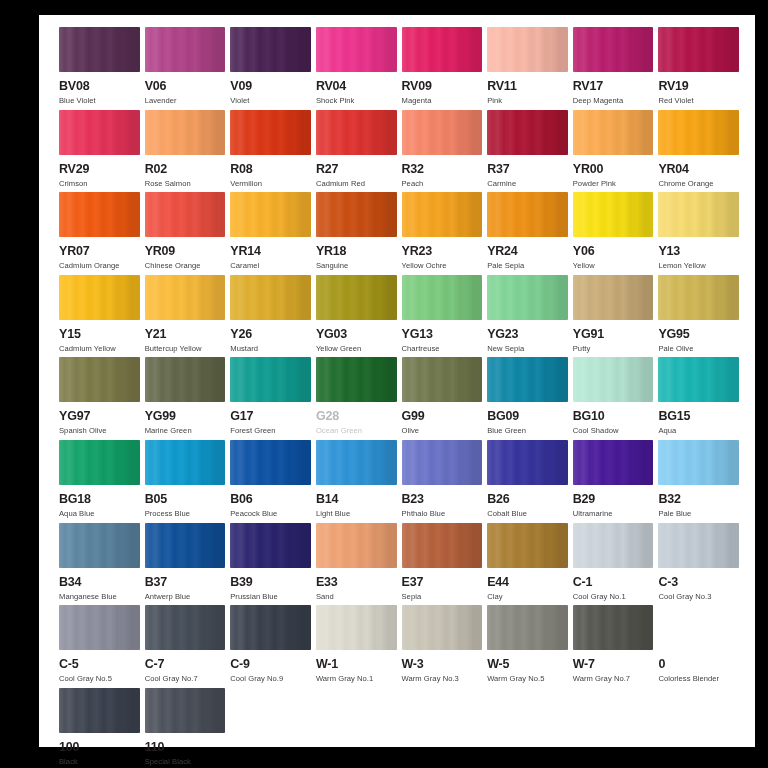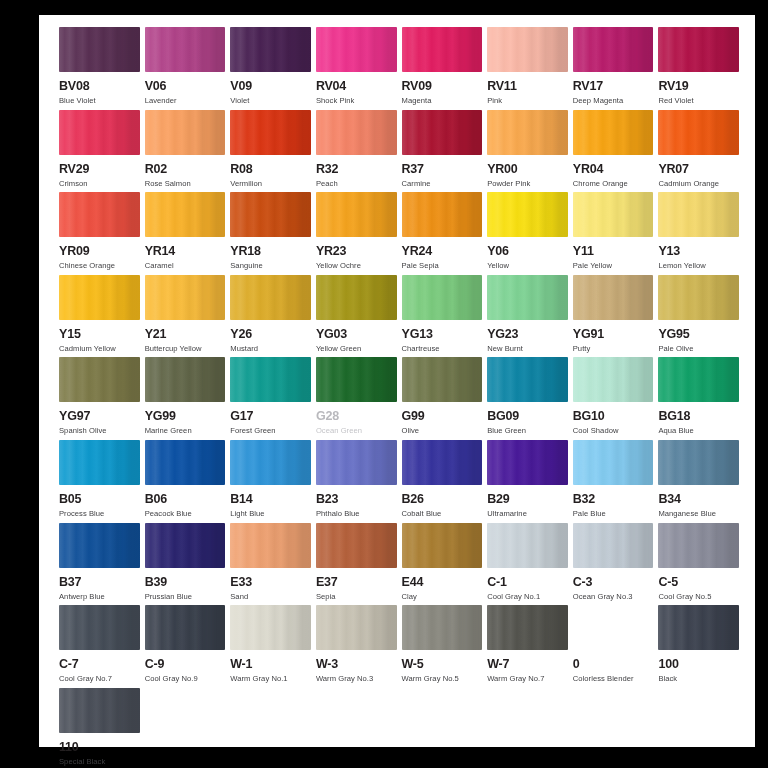--- a/index.html
+++ b/index.html
@@ -156,20 +156,27 @@
         <div class="name">Rose Salmon</div>
       </div>
       <div class="cell">
         <div class="swatch" style="background: rgb(222, 54, 19);">
           <div class="tex"></div>
         </div>
         <div class="code">R08</div>
         <div class="name">Vermilion</div>
       </div>
       <div class="cell">
+        <div class="swatch" style="background: rgb(226, 51, 48);">
+          <div class="tex"></div>
+        </div>
+        <div class="code">R27</div>
+        <div class="name">Cadmium Red</div>
+      </div>
+      <div class="cell">
         <div class="swatch" style="background: rgb(247, 133, 104);">
           <div class="tex"></div>
         </div>
         <div class="code">R32</div>
         <div class="name">Peach</div>
       </div>
       <div class="cell">
         <div class="swatch" style="background: rgb(174, 21, 51);">
           <div class="tex"></div>
         </div>
@@ -233,27 +240,20 @@
         <div class="name">Pale Sepia</div>
       </div>
       <div class="cell">
         <div class="swatch" style="background: rgb(251, 226, 17);">
           <div class="tex"></div>
         </div>
         <div class="code">Y06</div>
         <div class="name">Yellow</div>
       </div>
       <div class="cell">
-        <div class="swatch" style="background: rgb(251, 232, 118);">
-          <div class="tex"></div>
-        </div>
-        <div class="code">Y11</div>
-        <div class="name">Pale Yellow</div>
-      </div>
-      <div class="cell">
         <div class="swatch" style="background: rgb(247, 219, 110);">
           <div class="tex"></div>
         </div>
         <div class="code">Y13</div>
         <div class="name">Lemon Yellow</div>
       </div>
       <div class="cell">
         <div class="swatch" style="background: rgb(251, 190, 26);">
           <div class="tex"></div>
         </div>
@@ -286,21 +286,21 @@
           <div class="tex"></div>
         </div>
         <div class="code">YG13</div>
         <div class="name">Chartreuse</div>
       </div>
       <div class="cell">
         <div class="swatch" style="background: rgb(128, 213, 150);">
           <div class="tex"></div>
         </div>
         <div class="code">YG23</div>
-        <div class="name">New Burnt</div>
+        <div class="name">New Sepia</div>
       </div>
       <div class="cell">
         <div class="swatch" style="background: rgb(203, 174, 121);">
           <div class="tex"></div>
         </div>
         <div class="code">YG91</div>
         <div class="name">Putty</div>
       </div>
       <div class="cell">
         <div class="swatch" style="background: rgb(209, 184, 85);">
@@ -352,20 +352,27 @@
         <div class="name">Blue Green</div>
       </div>
       <div class="cell">
         <div class="swatch" style="background: rgb(182, 232, 212);">
           <div class="tex"></div>
         </div>
         <div class="code">BG10</div>
         <div class="name">Cool Shadow</div>
       </div>
       <div class="cell">
+        <div class="swatch" style="background: rgb(24, 182, 180);">
+          <div class="tex"></div>
+        </div>
+        <div class="code">BG15</div>
+        <div class="name">Aqua</div>
+      </div>
+      <div class="cell">
         <div class="swatch" style="background: rgb(17, 163, 105);">
           <div class="tex"></div>
         </div>
         <div class="code">BG18</div>
         <div class="name">Aqua Blue</div>
       </div>
       <div class="cell">
         <div class="swatch" style="background: rgb(14, 155, 208);">
           <div class="tex"></div>
         </div>
@@ -461,21 +468,21 @@
           <div class="tex"></div>
         </div>
         <div class="code">C-1</div>
         <div class="name">Cool Gray No.1</div>
       </div>
       <div class="cell">
         <div class="swatch" style="background: rgb(195, 205, 214);">
           <div class="tex"></div>
         </div>
         <div class="code">C-3</div>
-        <div class="name">Ocean Gray No.3</div>
+        <div class="name">Cool Gray No.3</div>
       </div>
       <div class="cell">
         <div class="swatch" style="background: rgb(142, 144, 159);">
           <div class="tex"></div>
         </div>
         <div class="code">C-5</div>
         <div class="name">Cool Gray No.5</div>
       </div>
       <div class="cell">
         <div class="swatch" style="background: rgb(71, 79, 90);">

